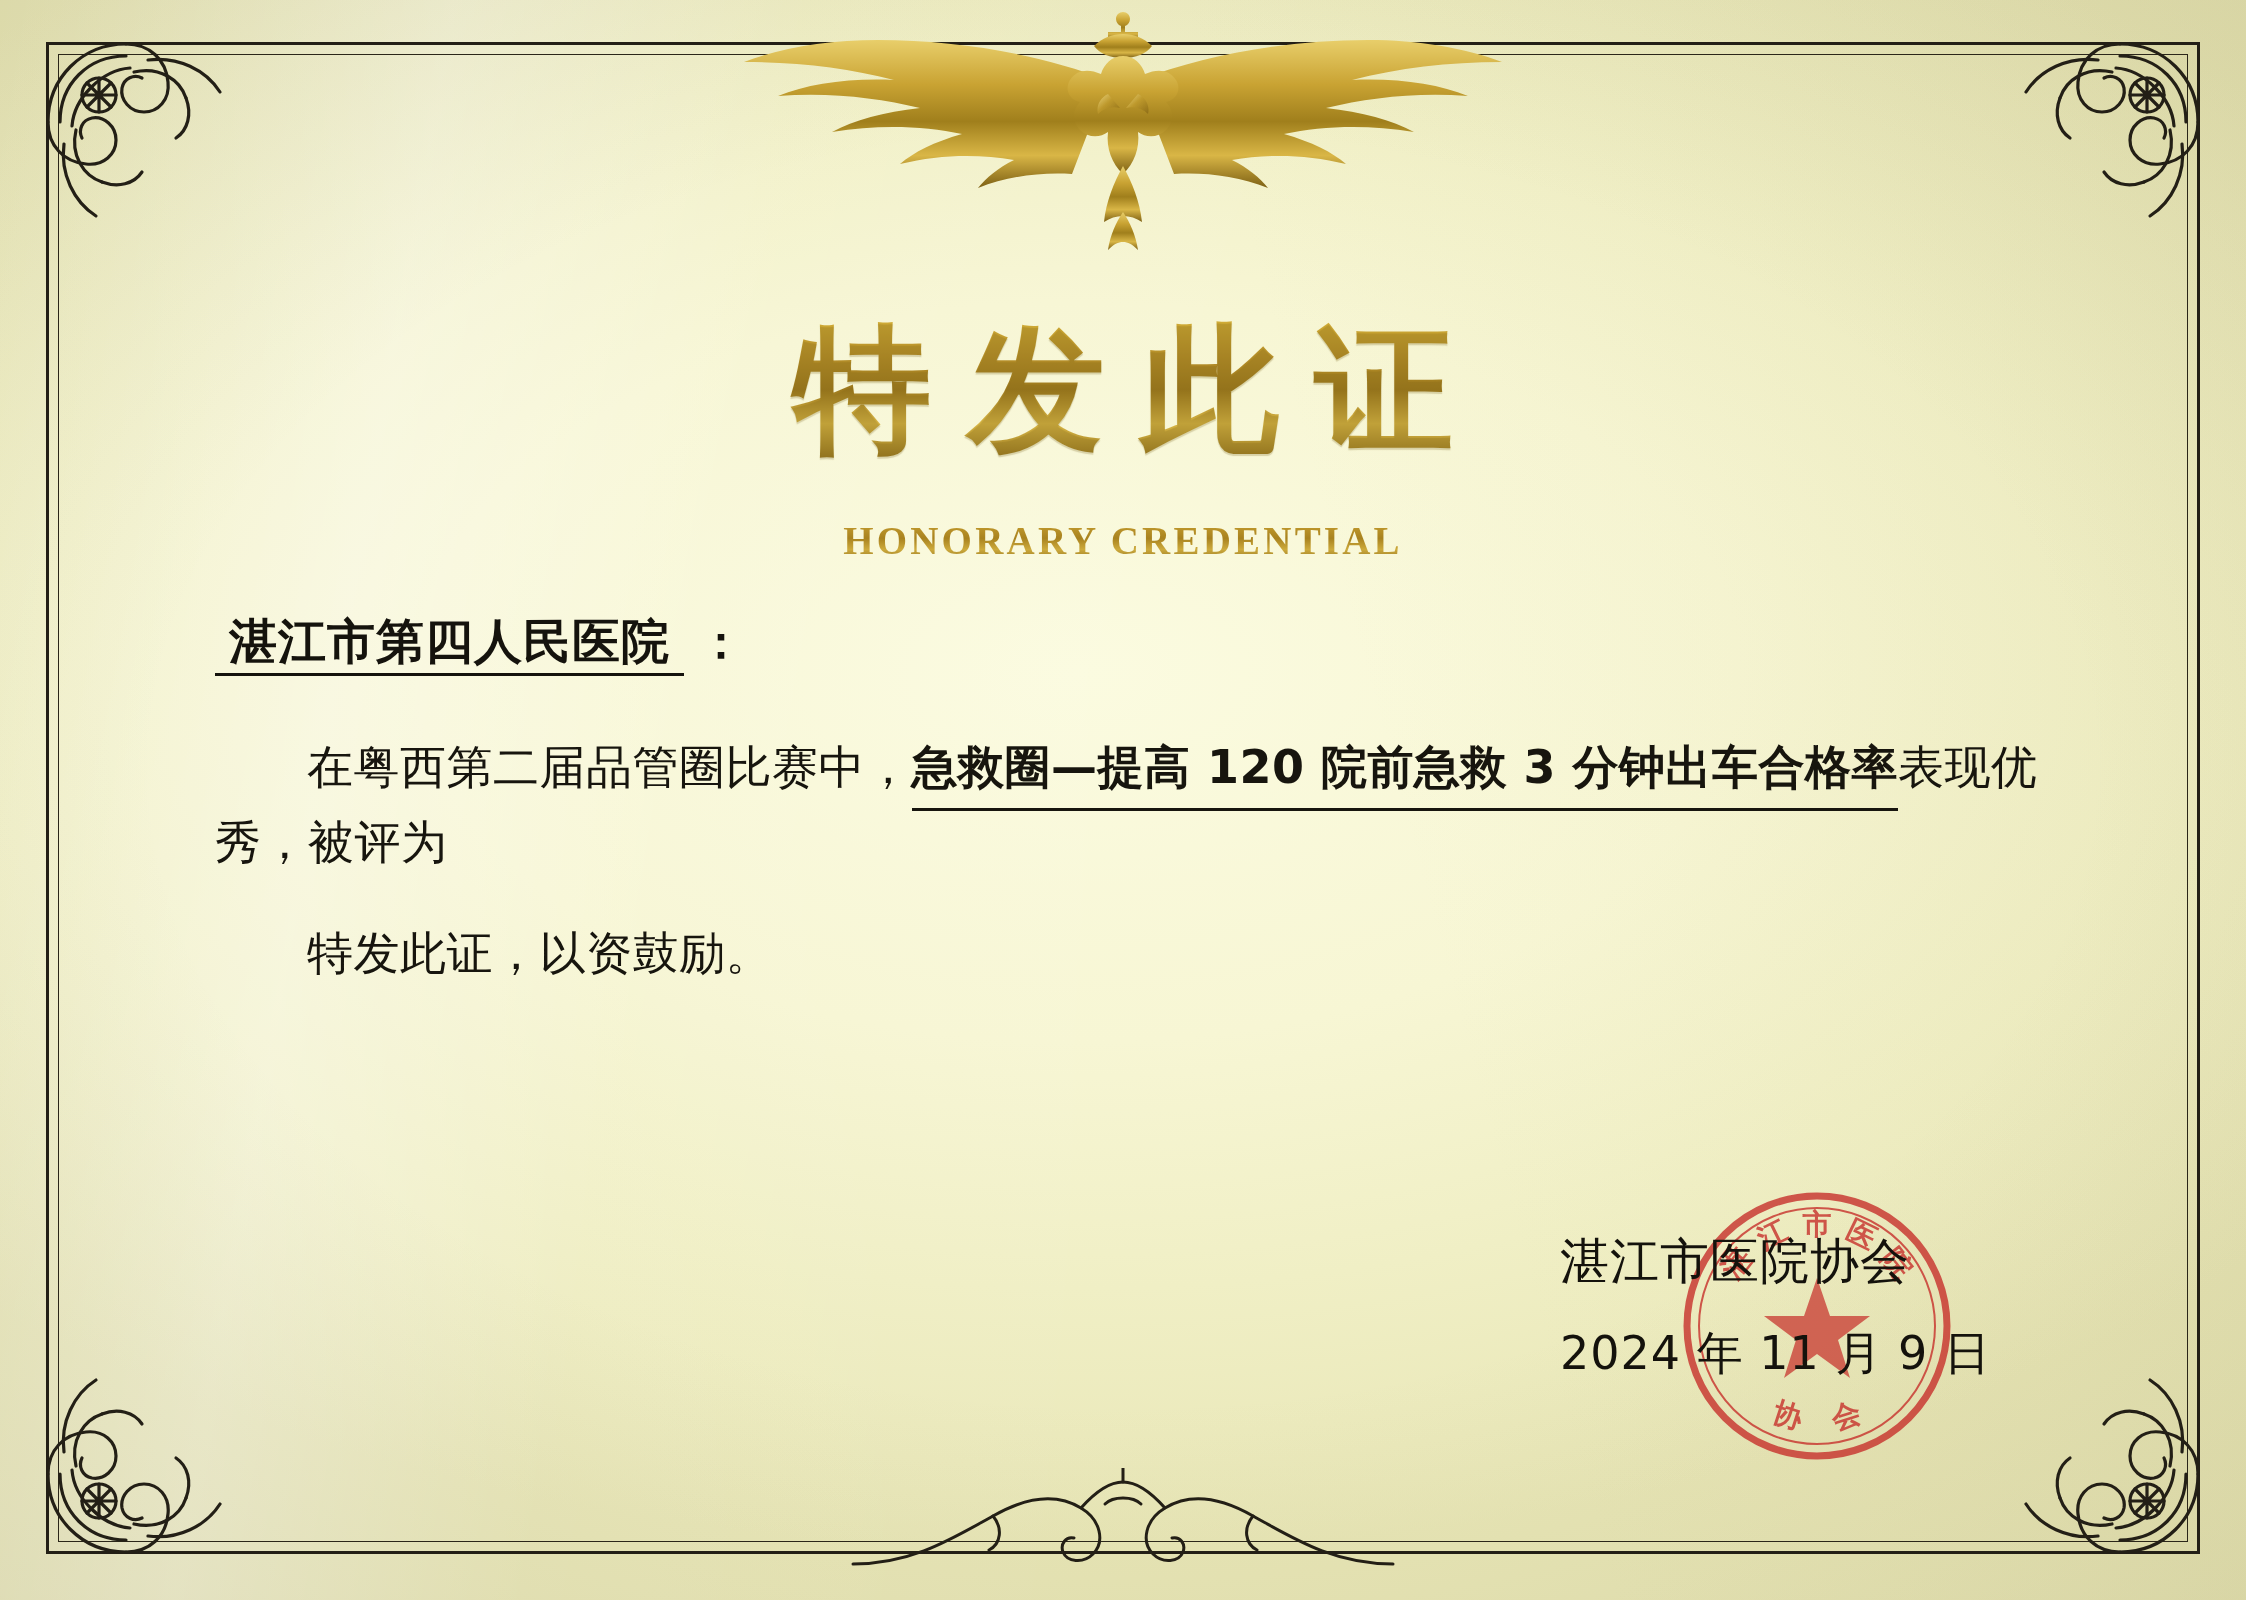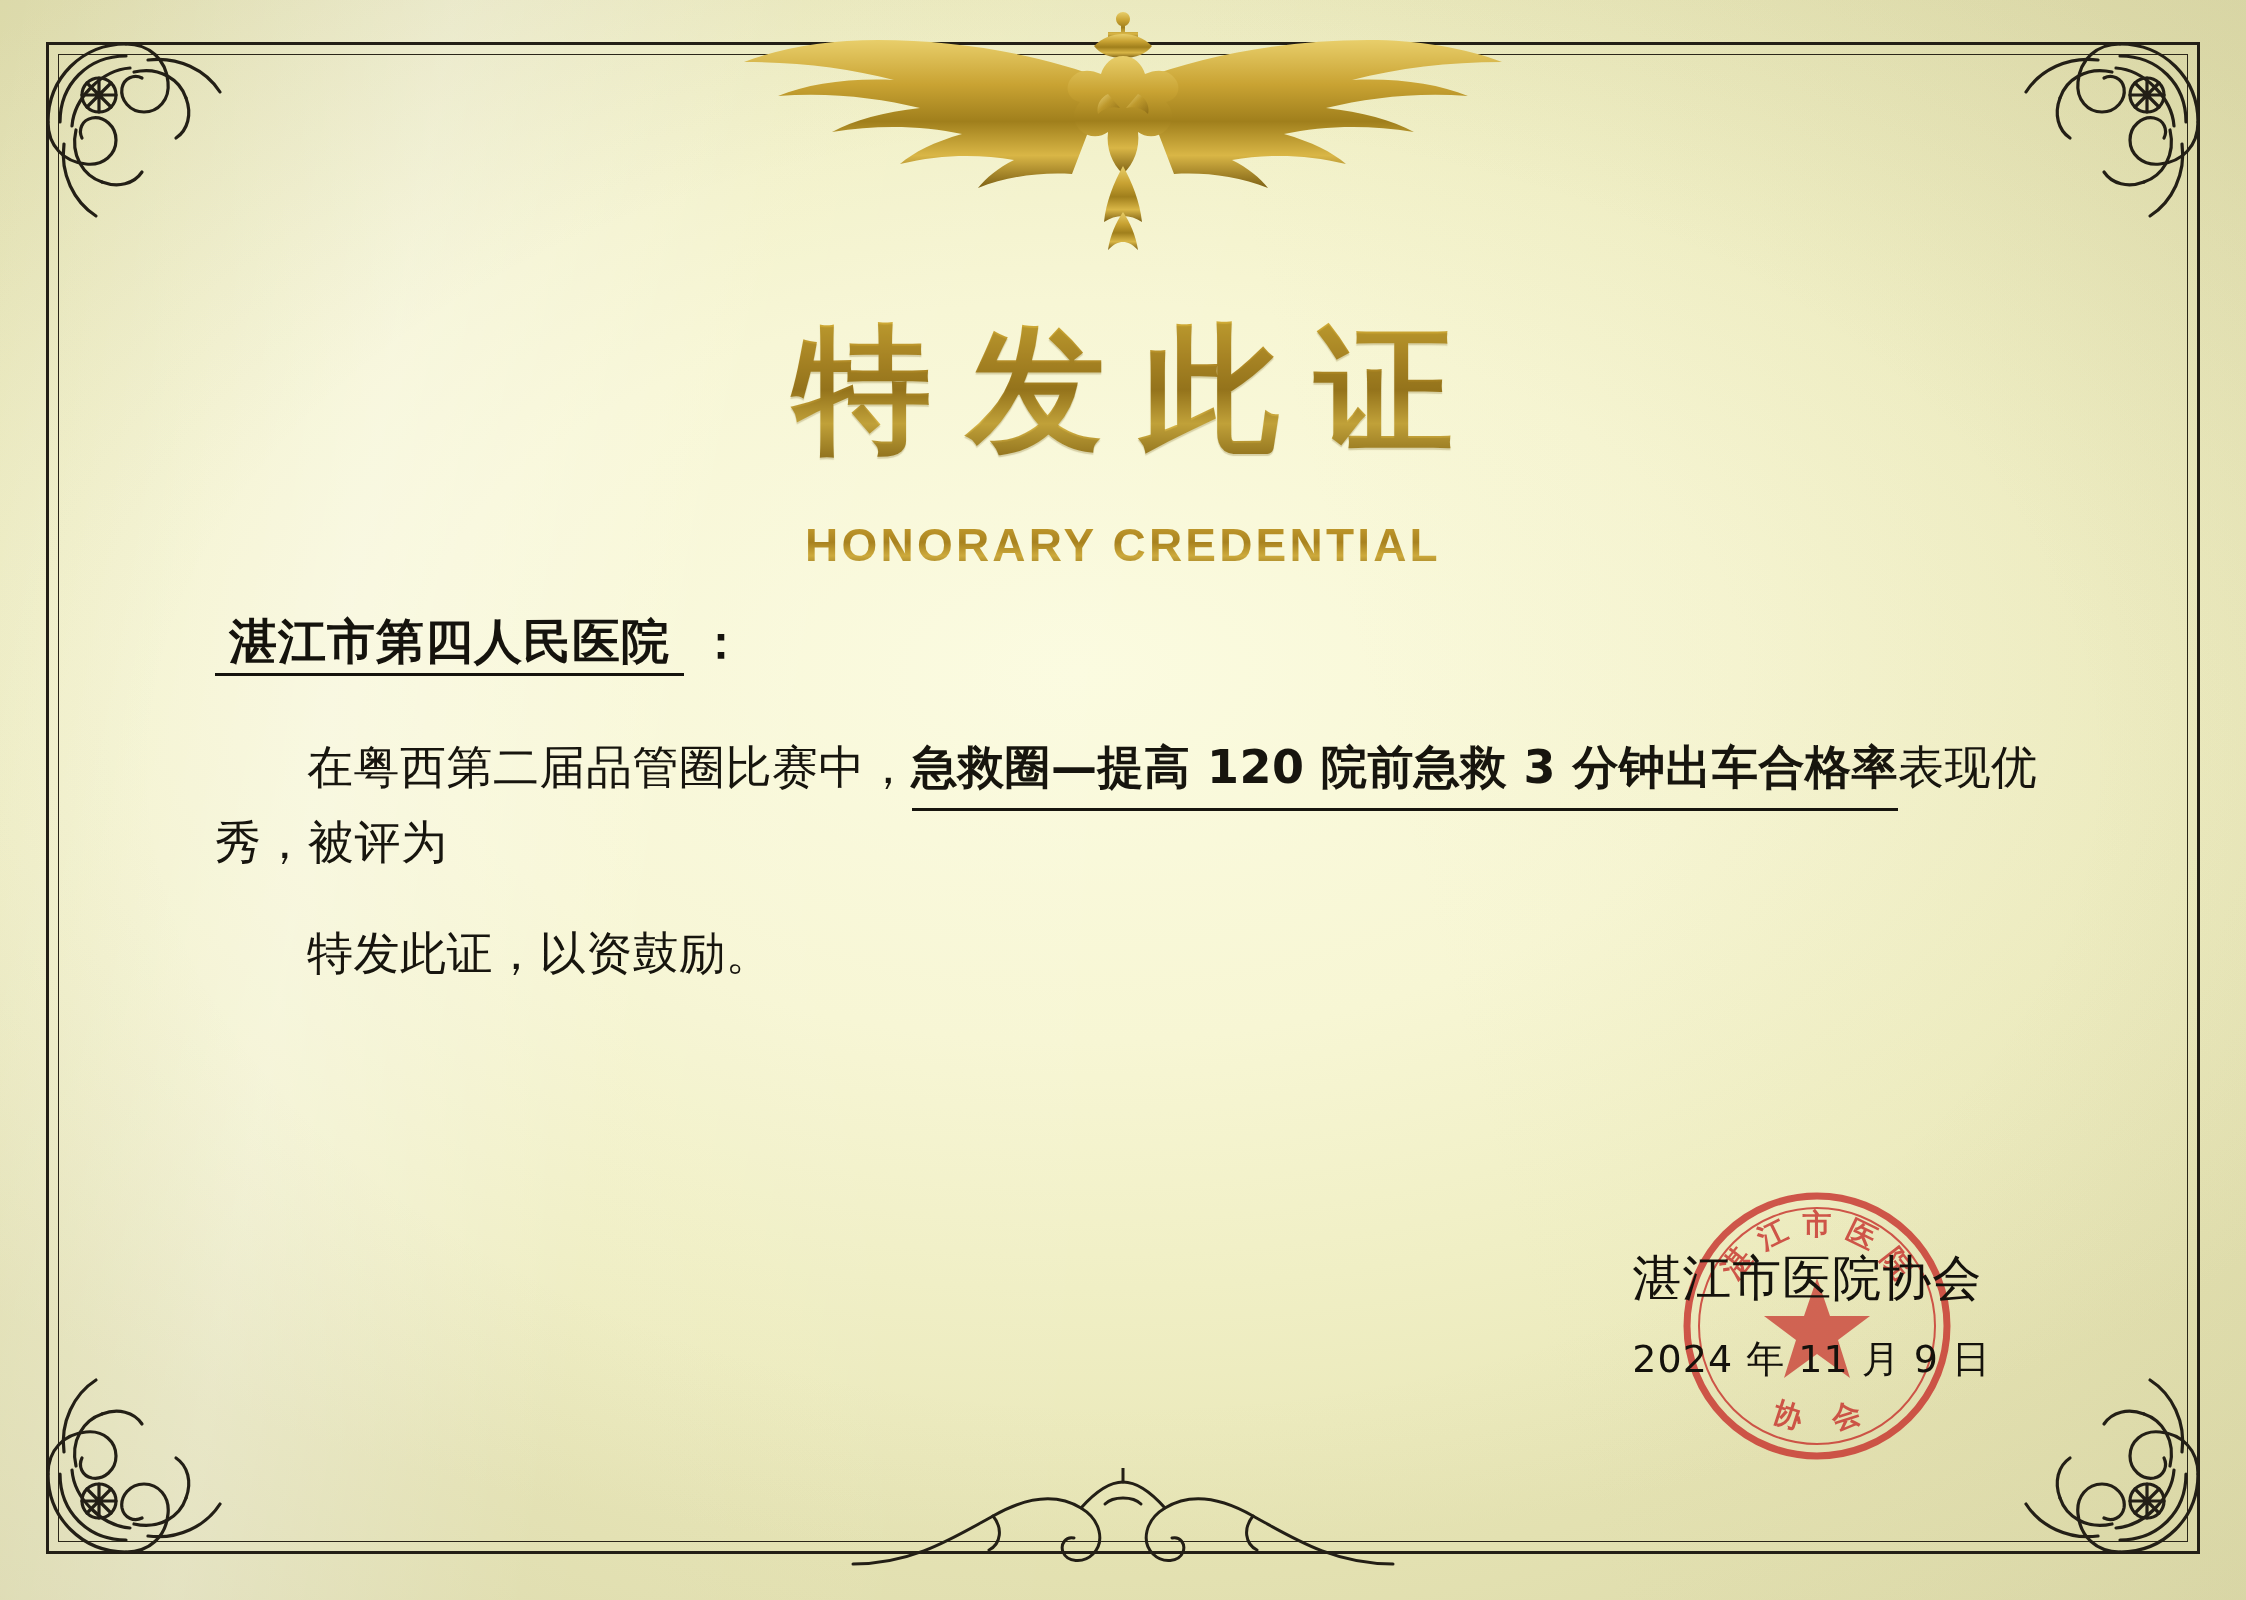--- a/index.html
+++ b/index.html
@@ -109,22 +109,22 @@
     -webkit-background-clip: text;
     background-clip: text;
     color: transparent;
     text-shadow: 0 2px 1px rgba(120,95,20,0.25);
   }
   .title-en {
     position: absolute;
     left: 0; right: 0;
     top: 518px;
     text-align: center;
-    font-family: Liberation Sans, sans-serif;
-    font-size: 46px;
+    font-family: Liberation Serif, serif;
+    font-size: 39px;
     font-weight: 700;
     letter-spacing: 3.2px;
     background: linear-gradient(180deg, #cfa634 0%, #a8821f 45%, #cdaa3c 70%, #87681a 100%);
     -webkit-background-clip: text;
     background-clip: text;
     color: transparent;
   }
 
   
   .body-area {
@@ -194,22 +194,22 @@
     text-align: left;
     font-family: "DejaVu Sans", "Liberation Sans", sans-serif;
     color: #14120c;
   }
   .sig-org {
     font-size: 49px;
     letter-spacing: 1px;
     white-space: nowrap;
   }
   .sig-date {
-    margin-top: 22px;
-    font-size: 38px;
+    margin-top: 28px;
+    font-size: 46px;
     letter-spacing: 1px;
     white-space: nowrap;
   }
 
   
   .seal {
     position: absolute;
     right: 285px;
     bottom: 130px;
     width: 288px;

